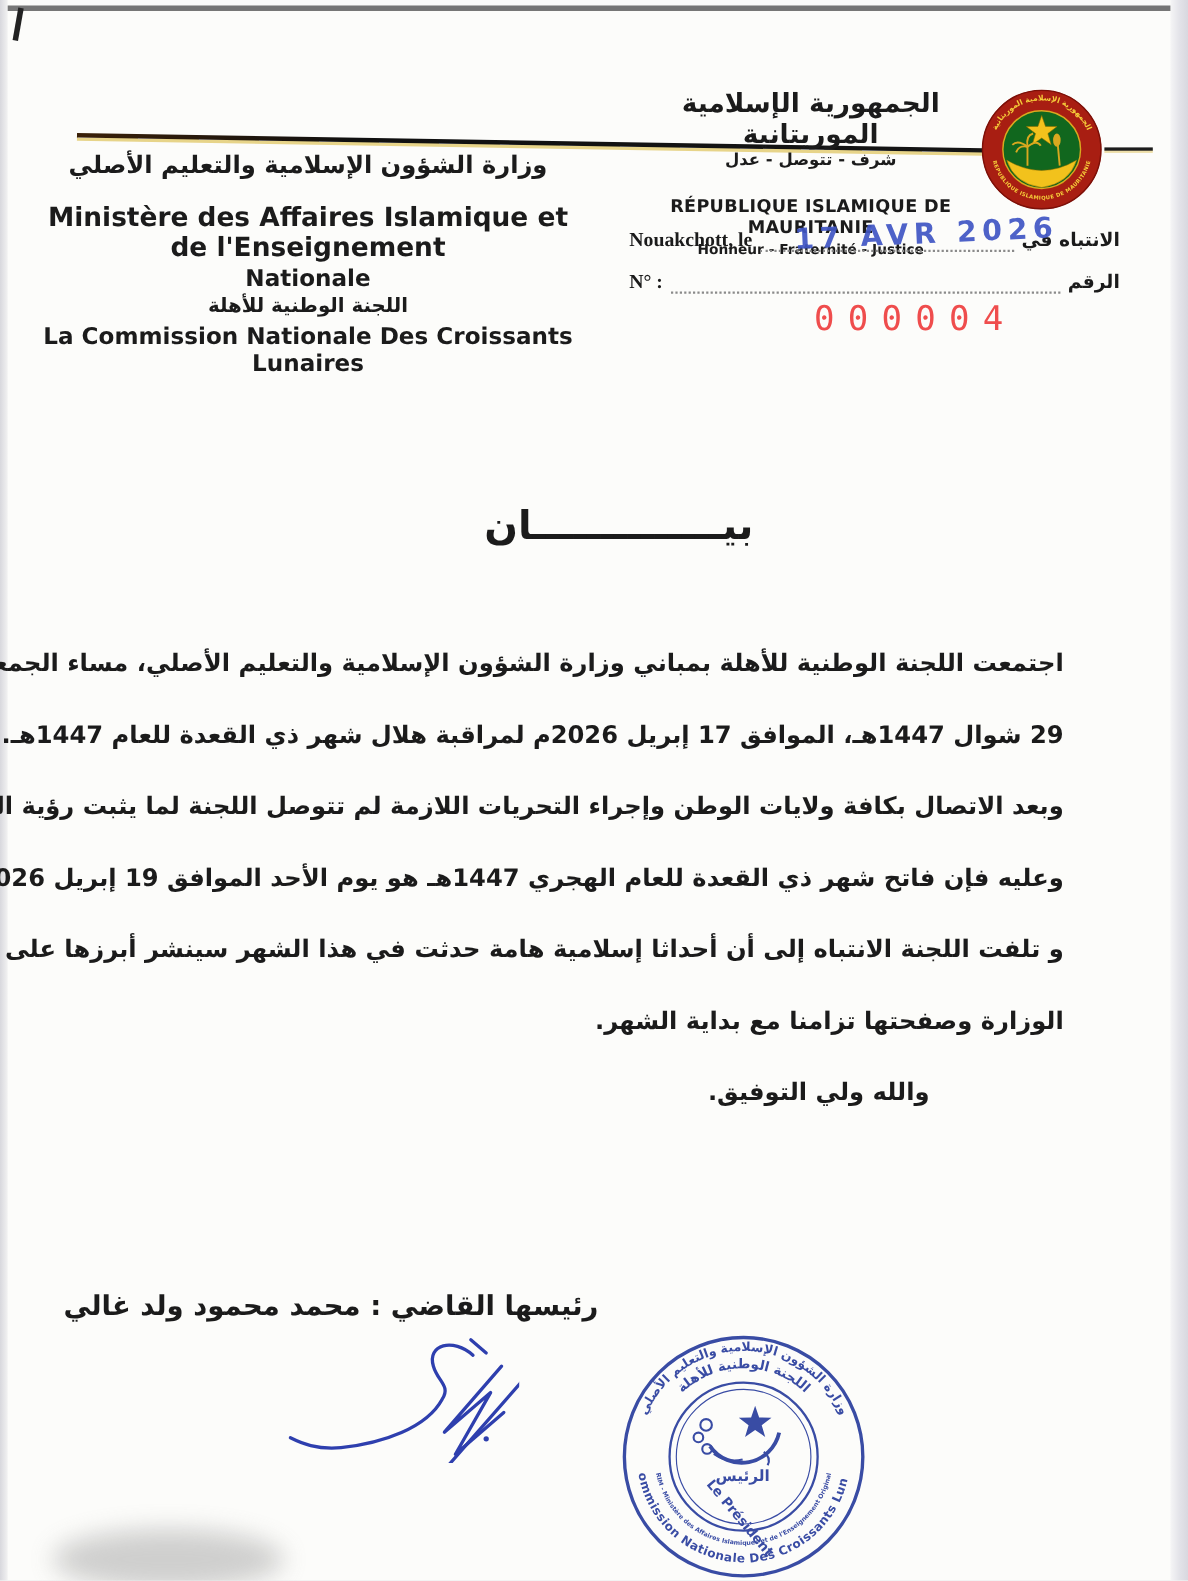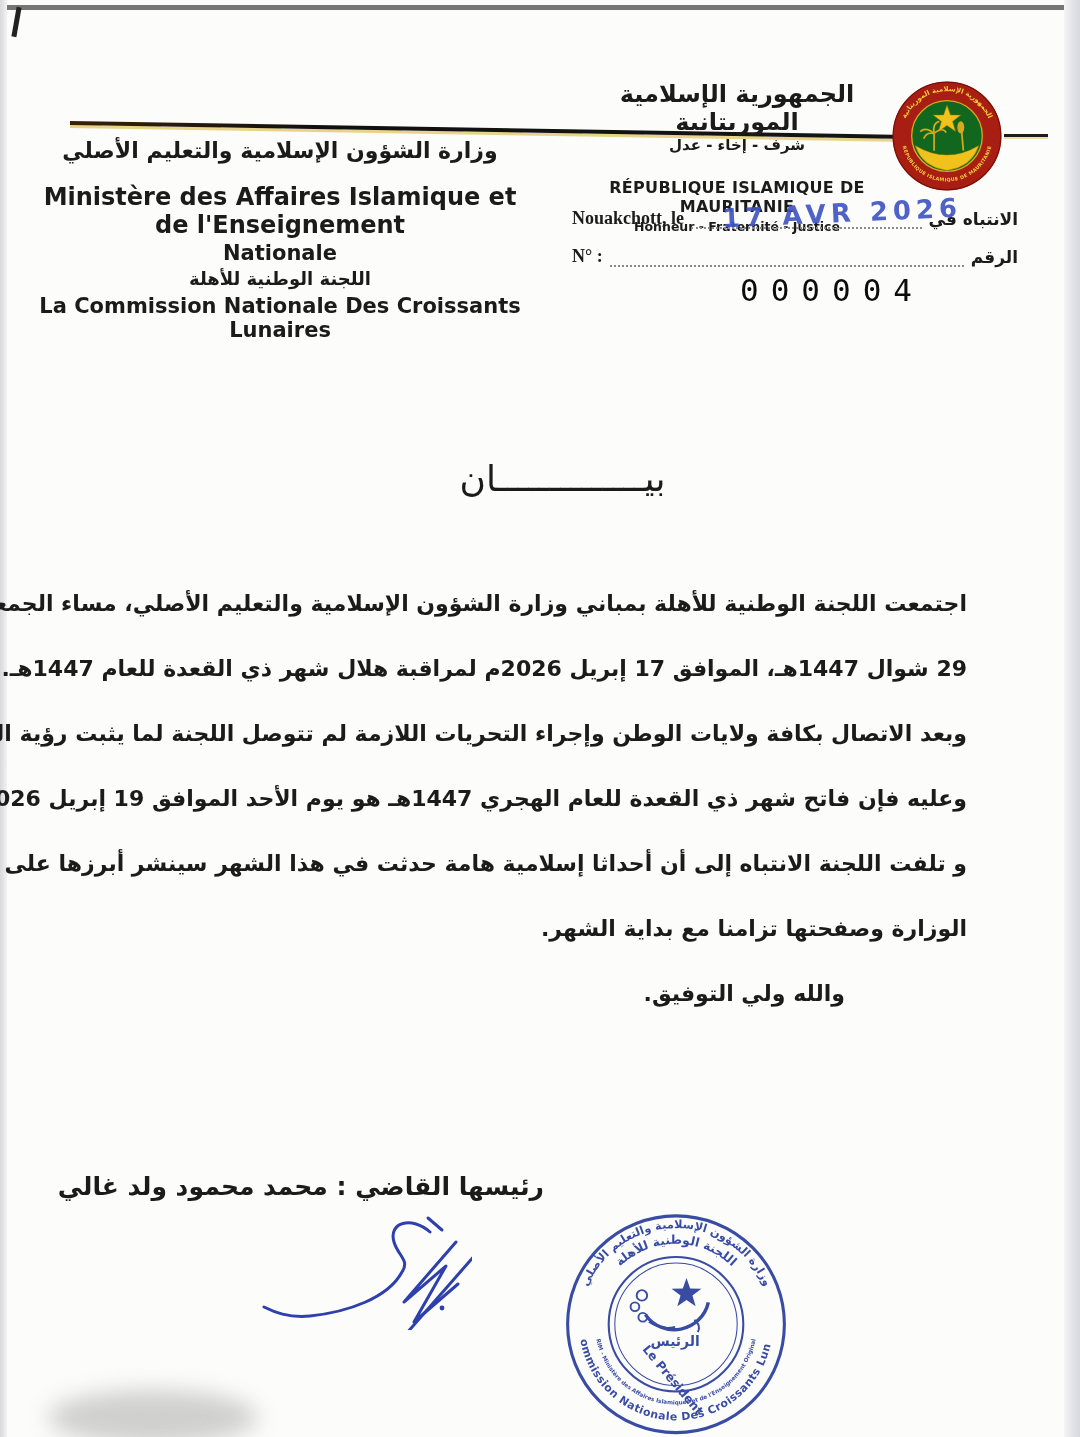--- a/index.html
+++ b/index.html
@@ -33,25 +33,25 @@
   .emblem{position:absolute;left:891px;top:80px;width:112px;height:112px;}
   
   .dateline{position:absolute;left:572px;top:208px;width:446px;}
   .dl-row{display:flex;align-items:flex-end;font-weight:bold;}
   .dl-row .fr{font-size:18px;font-family:Liberation Serif, serif;}
   .dl-row .ar{font-size:17px;}
   .dl-dots{flex:1;border-bottom:2px dotted #8a8a8a;height:15px;margin:0 7px;}
   .dl-row2{margin-top:17px;}
   .stamp-date{position:absolute;left:150px;top:-10px;color:#4056c4;font-size:26px;font-weight:bold;
               letter-spacing:5px;transform:rotate(-2.6deg);opacity:.92;white-space:nowrap;}
-  .stamp-num{position:absolute;left:168px;top:64px;color:#000000;font-size:31px;
+  .stamp-num{position:absolute;left:168px;top:64px;color:#ef4444;font-size:31px;
              font-family:"DejaVu Sans Mono",monospace;letter-spacing:12px;opacity:.95;white-space:nowrap;}
   
   .title{position:absolute;top:458px;left:0;width:100%;text-align:center;padding-left:45px;
-         box-sizing:border-box;font-size:36px;font-weight:normal;}
+         box-sizing:border-box;font-size:36px;font-weight:bold;}
   
   .bodytext{position:absolute;left:95px;right:113px;top:585px;direction:rtl;text-align:right;
             font-size:22px;font-weight:bold;}
   .bodytext .line{line-height:38px;margin-top:27px;white-space:nowrap;}
   .bodytext .line:first-child{margin-top:0;}
   .bodytext .closing{margin-left:0;margin-right:122px;}
   
   .sig-heading{position:absolute;left:168px;top:1106px;width:272px;text-align:center;direction:rtl;
                font-size:29px;font-weight:bold;white-space:nowrap;}
   .sig-name{position:absolute;left:114px;top:1172px;width:430px;direction:rtl;
@@ -77,21 +77,21 @@
   <div class="hleft">
     <div class="ar1" dir="rtl">وزارة الشؤون الإسلامية والتعليم الأصلي</div>
     <div class="fr1">Ministère des Affaires Islamique et de l'Enseignement</div>
     <div class="fr2">Nationale</div>
     <div class="ar2" dir="rtl">اللجنة الوطنية للأهلة</div>
     <div class="fr3">La Commission Nationale Des Croissants Lunaires</div>
   </div>
 
   <div class="hright">
     <div class="rep-ar" dir="rtl">الجمهورية الإسلامية الموريتانية</div>
-    <div class="motto-ar" dir="rtl">شرف - إخاء - عدل</div>
+    <div class="motto-ar" dir="rtl">شرف - تتوصل - عدل</div>
     <div class="rep-fr">RÉPUBLIQUE ISLAMIQUE DE MAURITANIE</div>
     <div class="motto-fr">Honneur - Fraternité - Justice</div>
   </div>
 
   <svg class="emblem" viewBox="0 0 130 130">
     <circle cx="65" cy="65" r="63" fill="#a81e12"></circle>
     <circle cx="65" cy="65" r="62.5" fill="none" stroke="#7c1008" stroke-width="1.5"></circle>
     <defs>
       <path id="emb-top" d="M 13,65 A 52 52 0 1 1 117,65"></path>
       <path id="emb-bot" d="M 13,75 A 53 53 0 0 0 117,75"></path>

